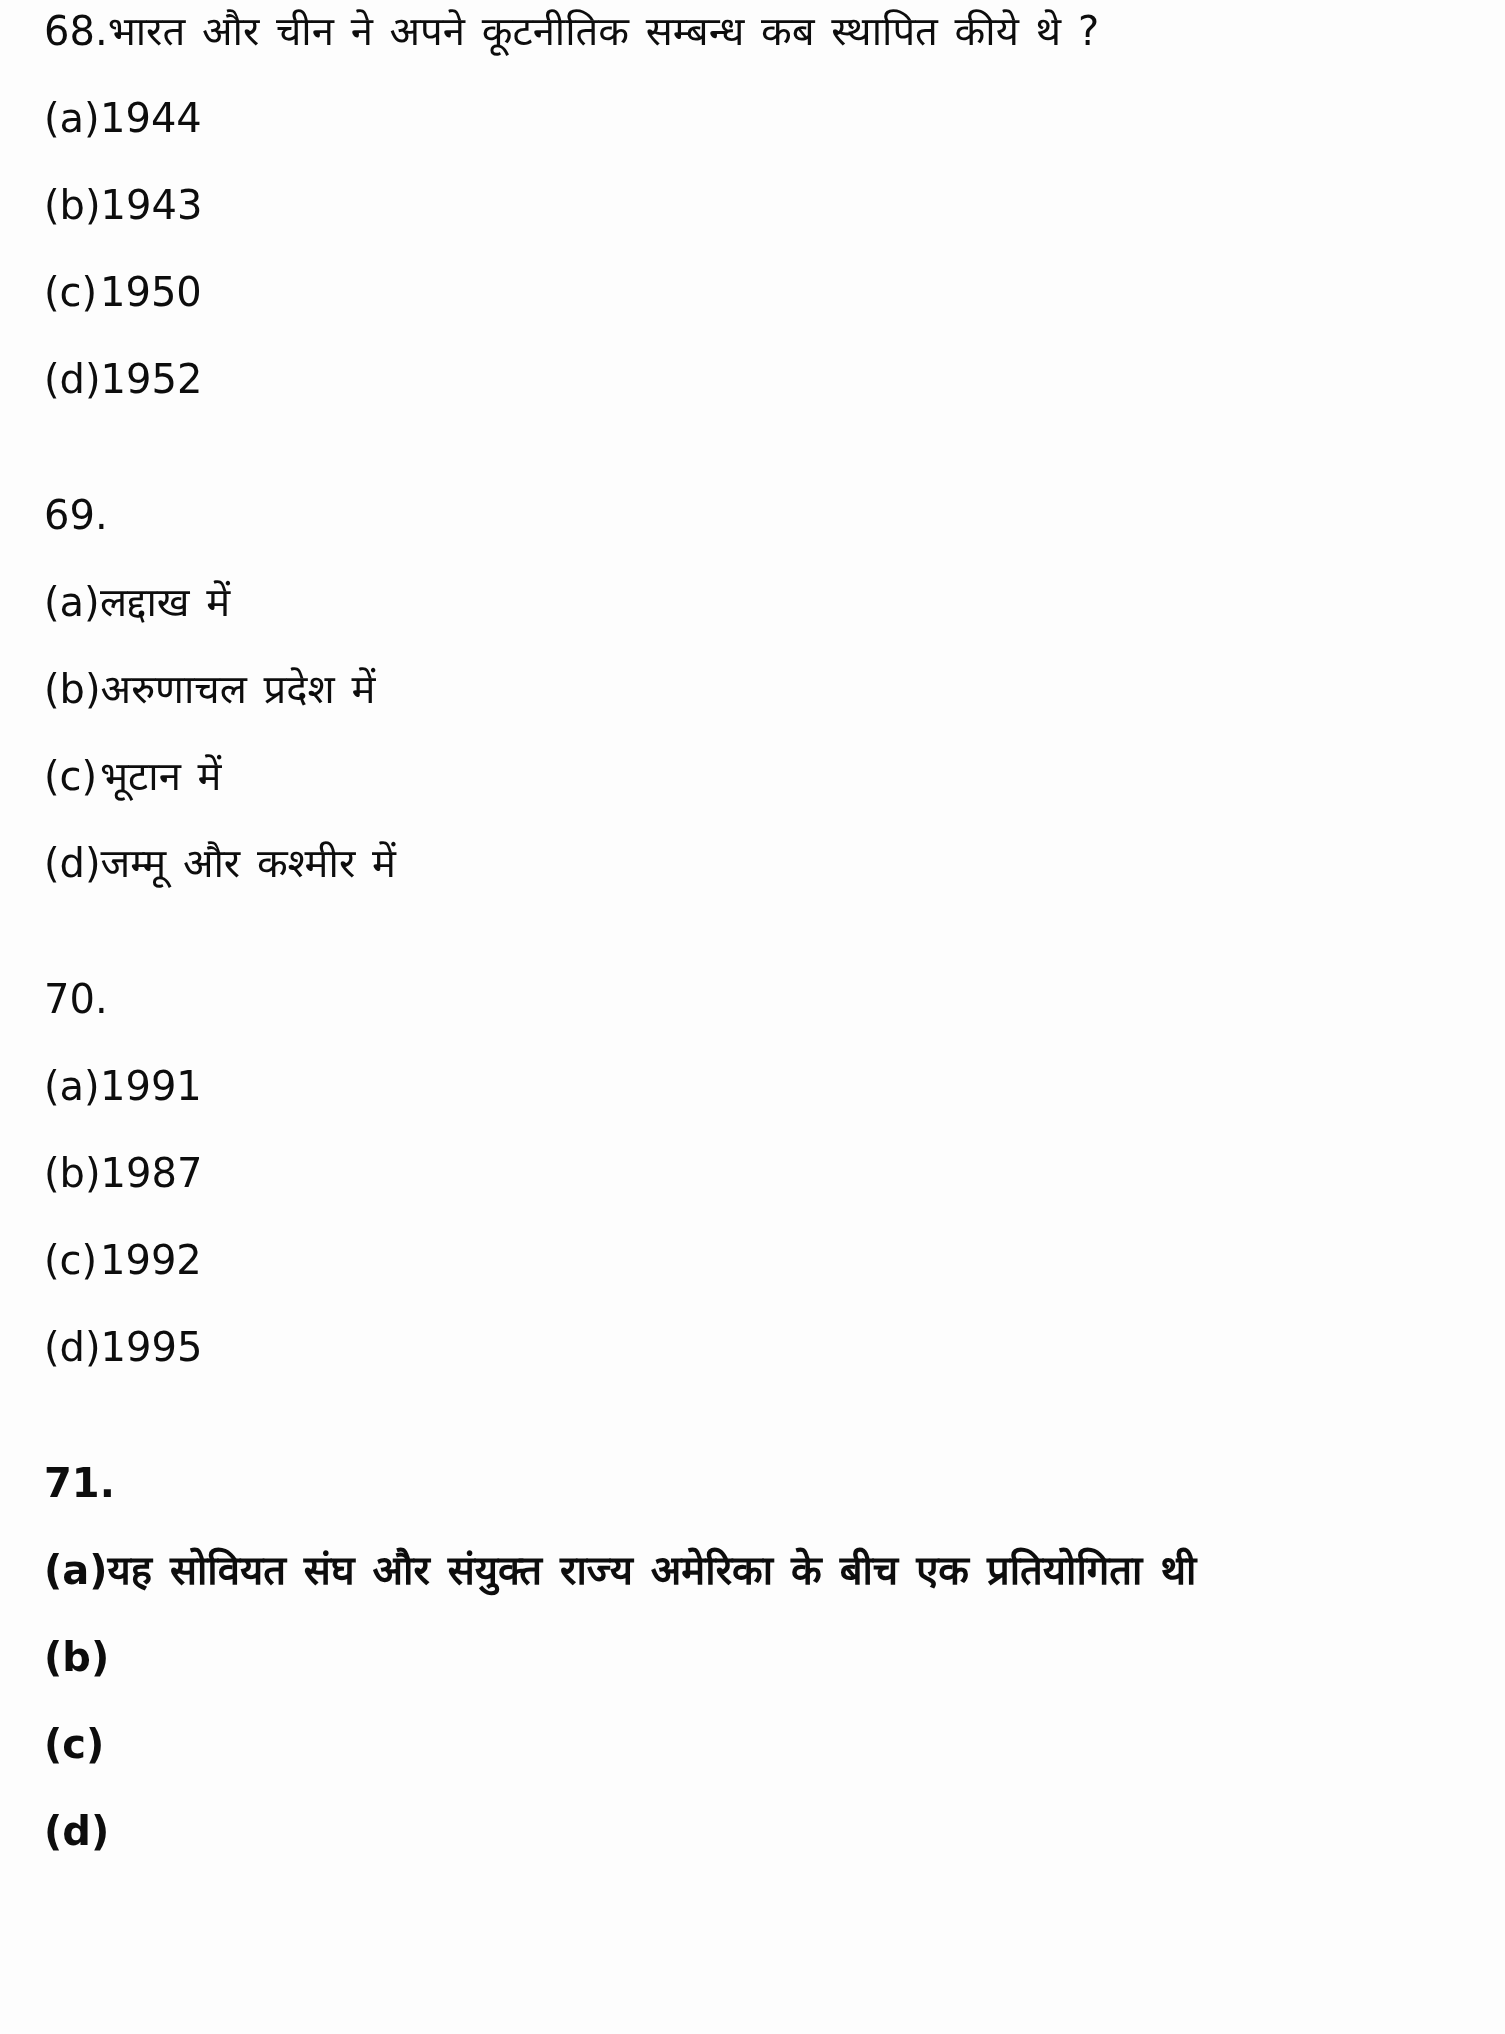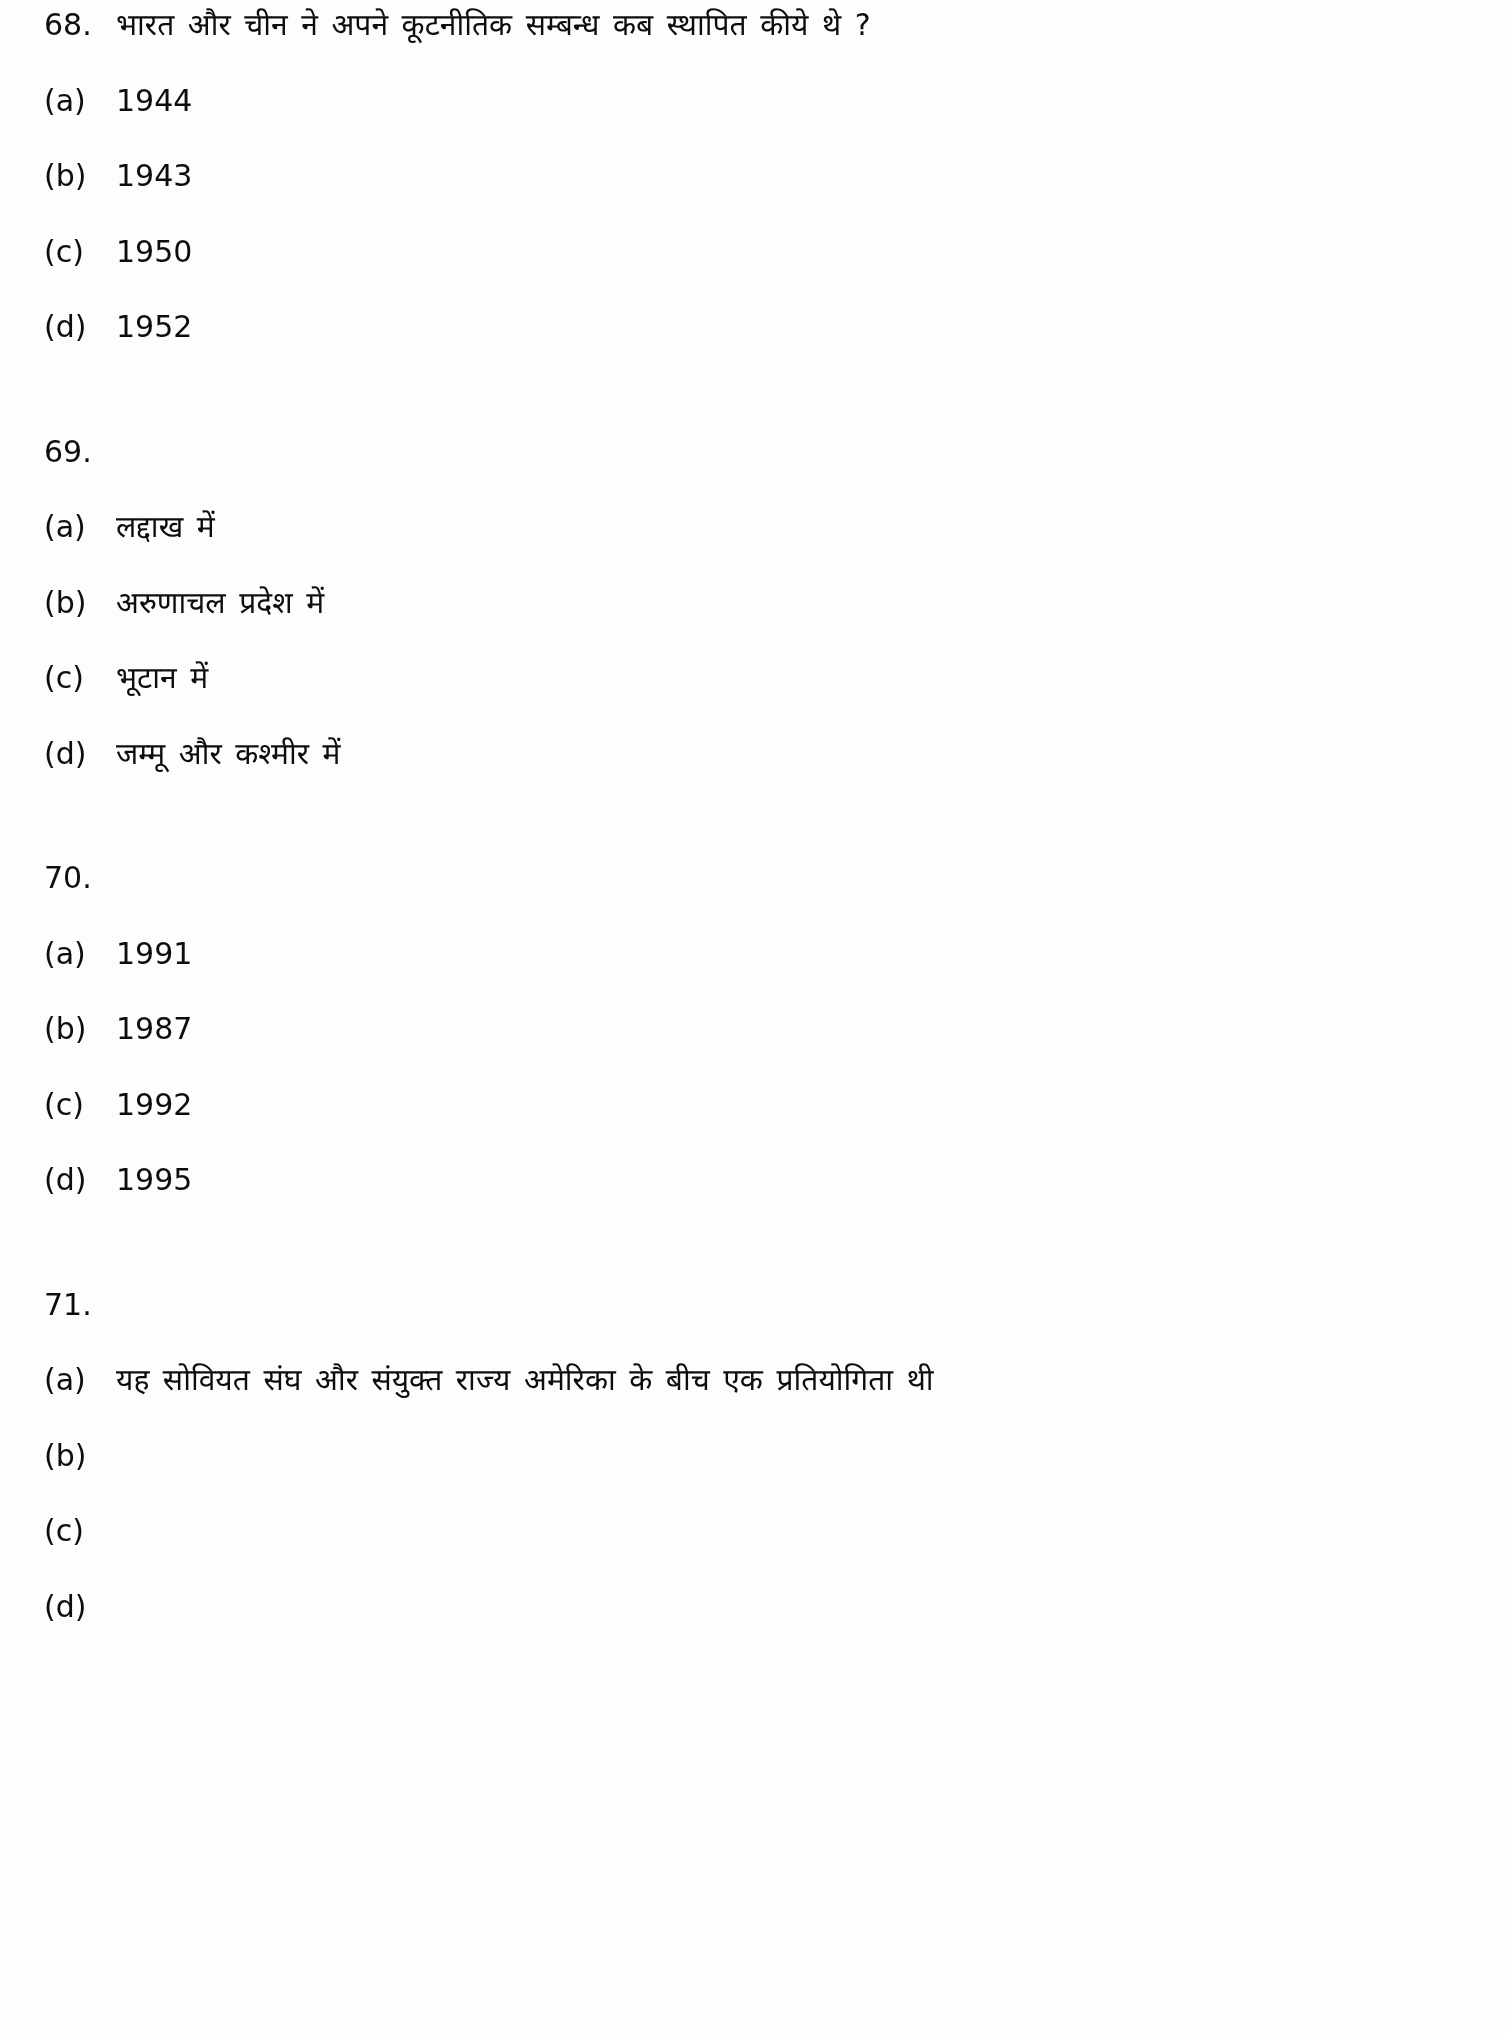--- a/index.html
+++ b/index.html
@@ -15,26 +15,26 @@
     width: 1505px;
     height: 2034px;
     padding: 8px 30px 0 44px;
     background: #fdfdfd;
   }
   .question {
     margin-bottom: 90px;
   }
   .question:last-child {
     margin-bottom: 0;
+    font-weight: bold;
   }
   .line {
     display: flex;
     align-items: flex-start;
-    column-gap: 16px;
-    font-size: 30px;
+    font-size: 40px;
     line-height: 1.15;
     margin-bottom: 41px;
     white-space: nowrap;
   }
   .line:last-child {
     margin-bottom: 0;
   }
   .q-num {
     min-width: 56px;
     flex: 0 0 auto;

